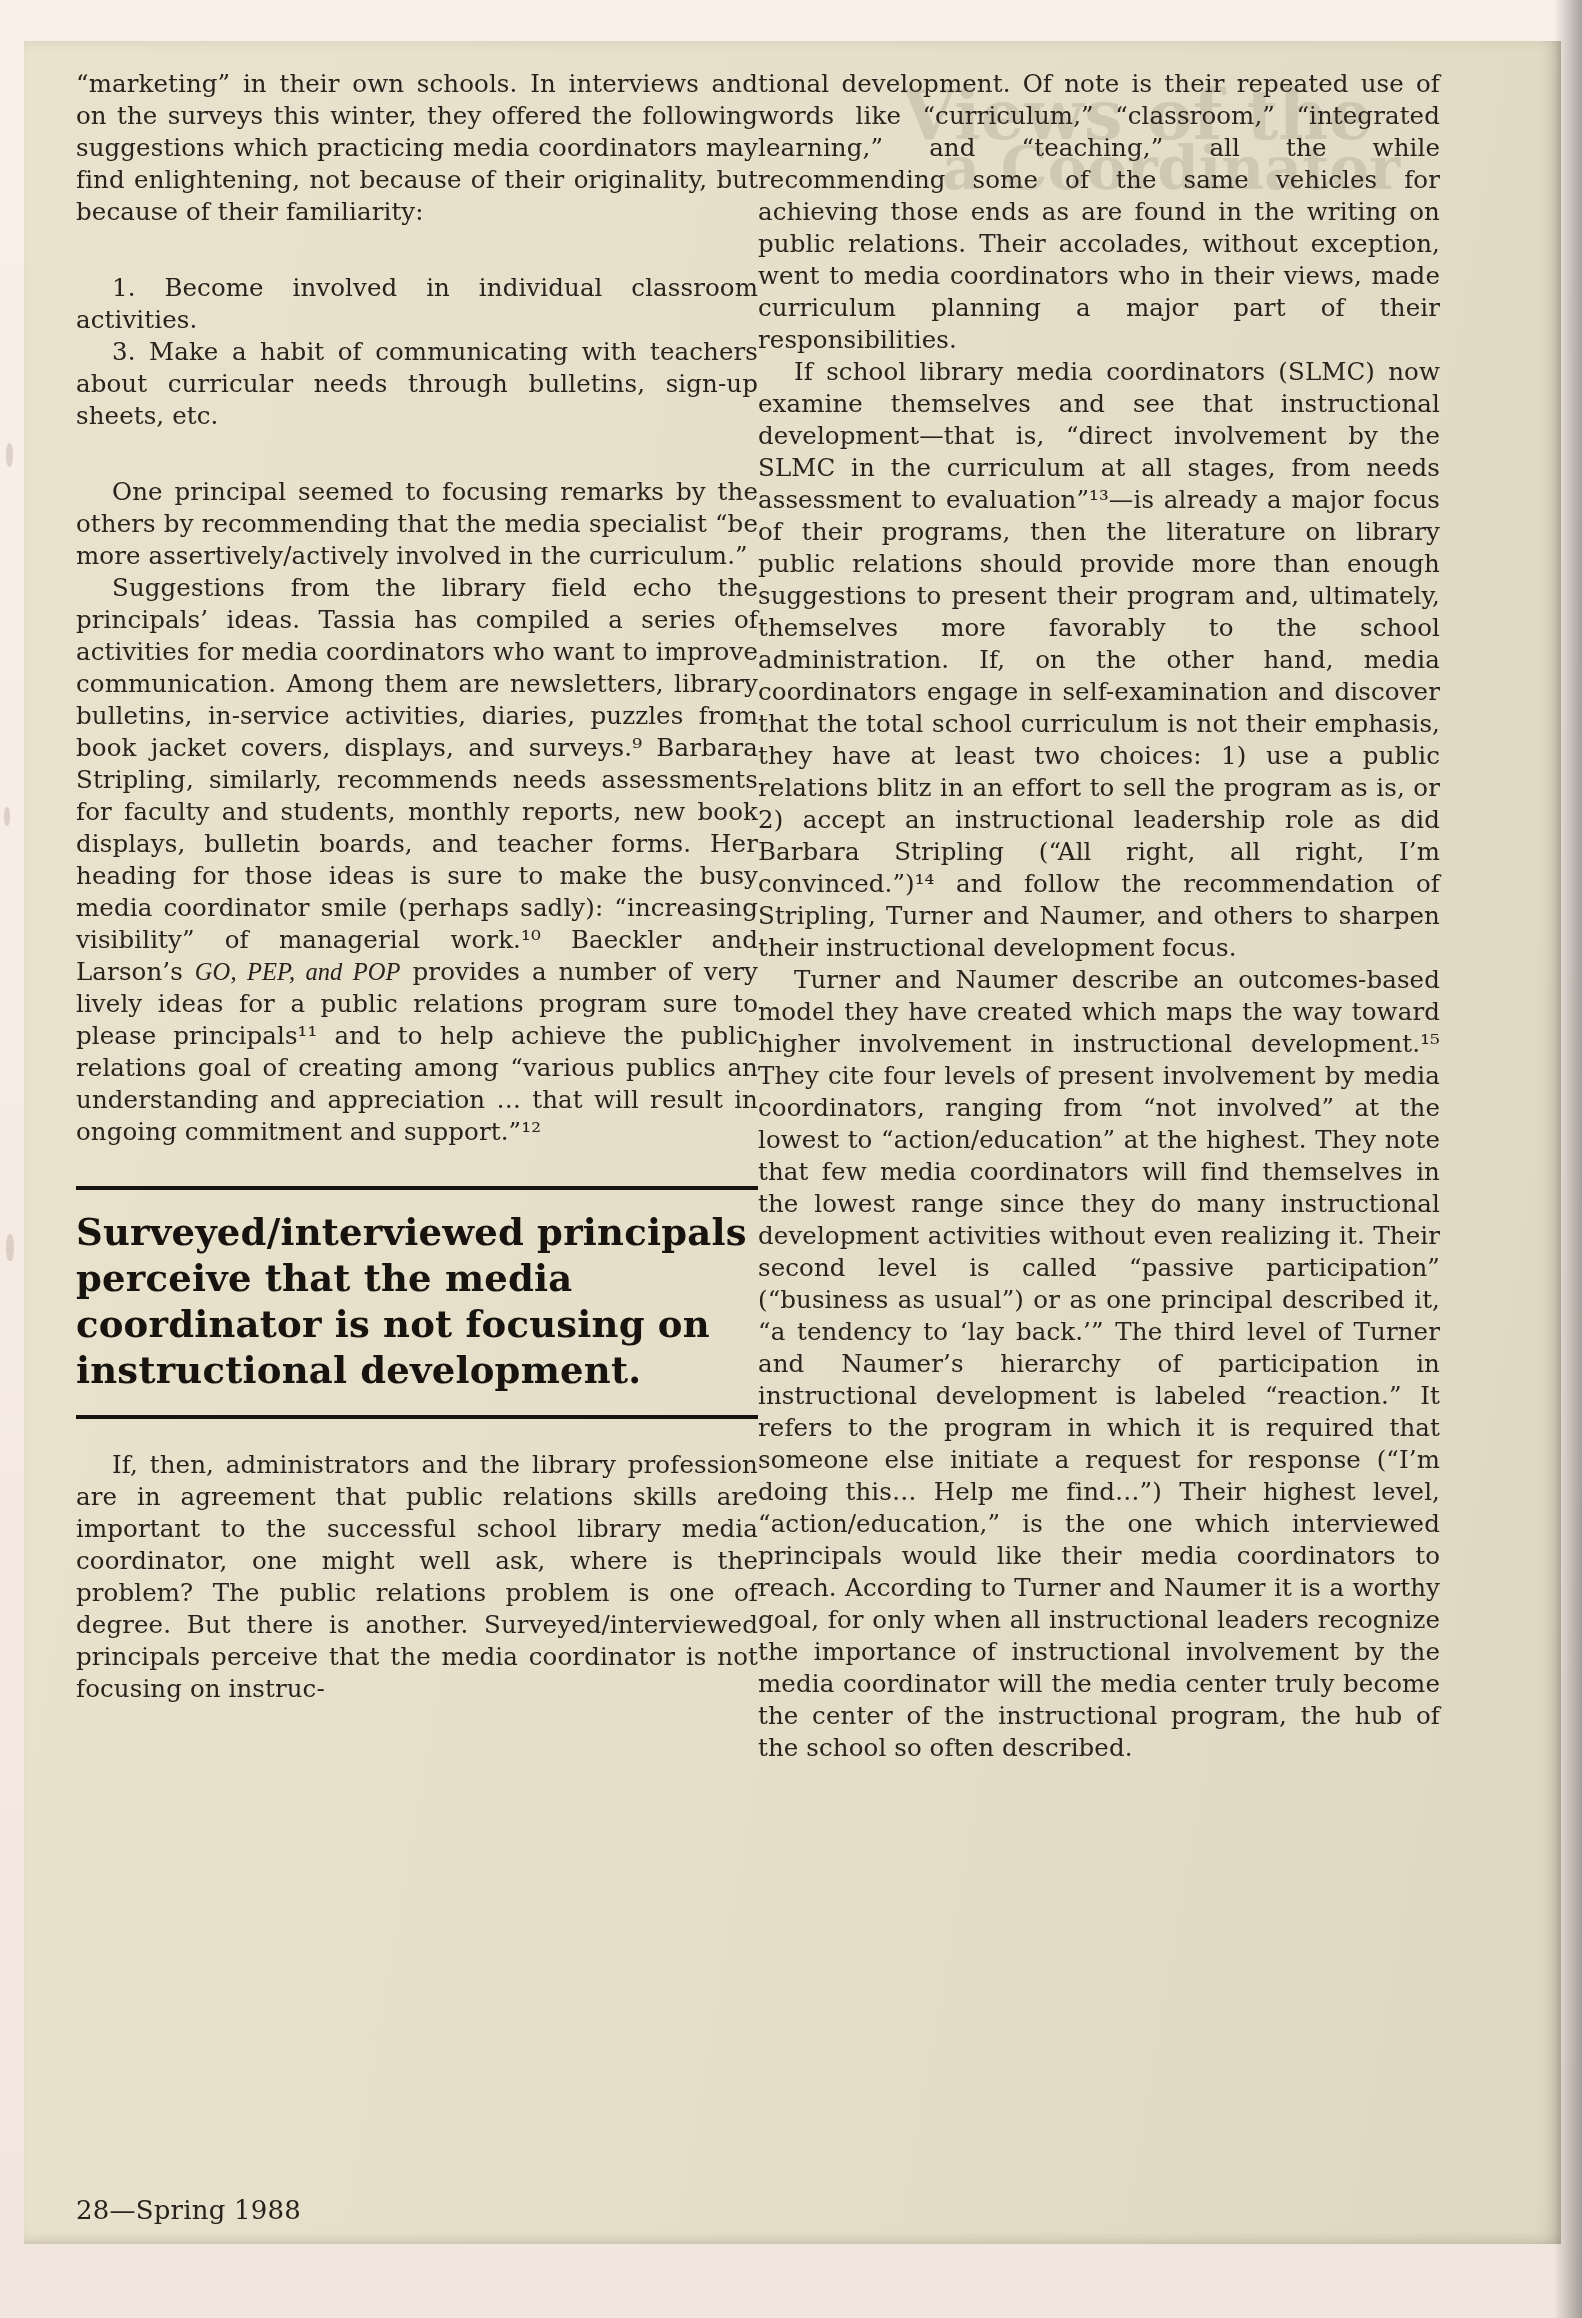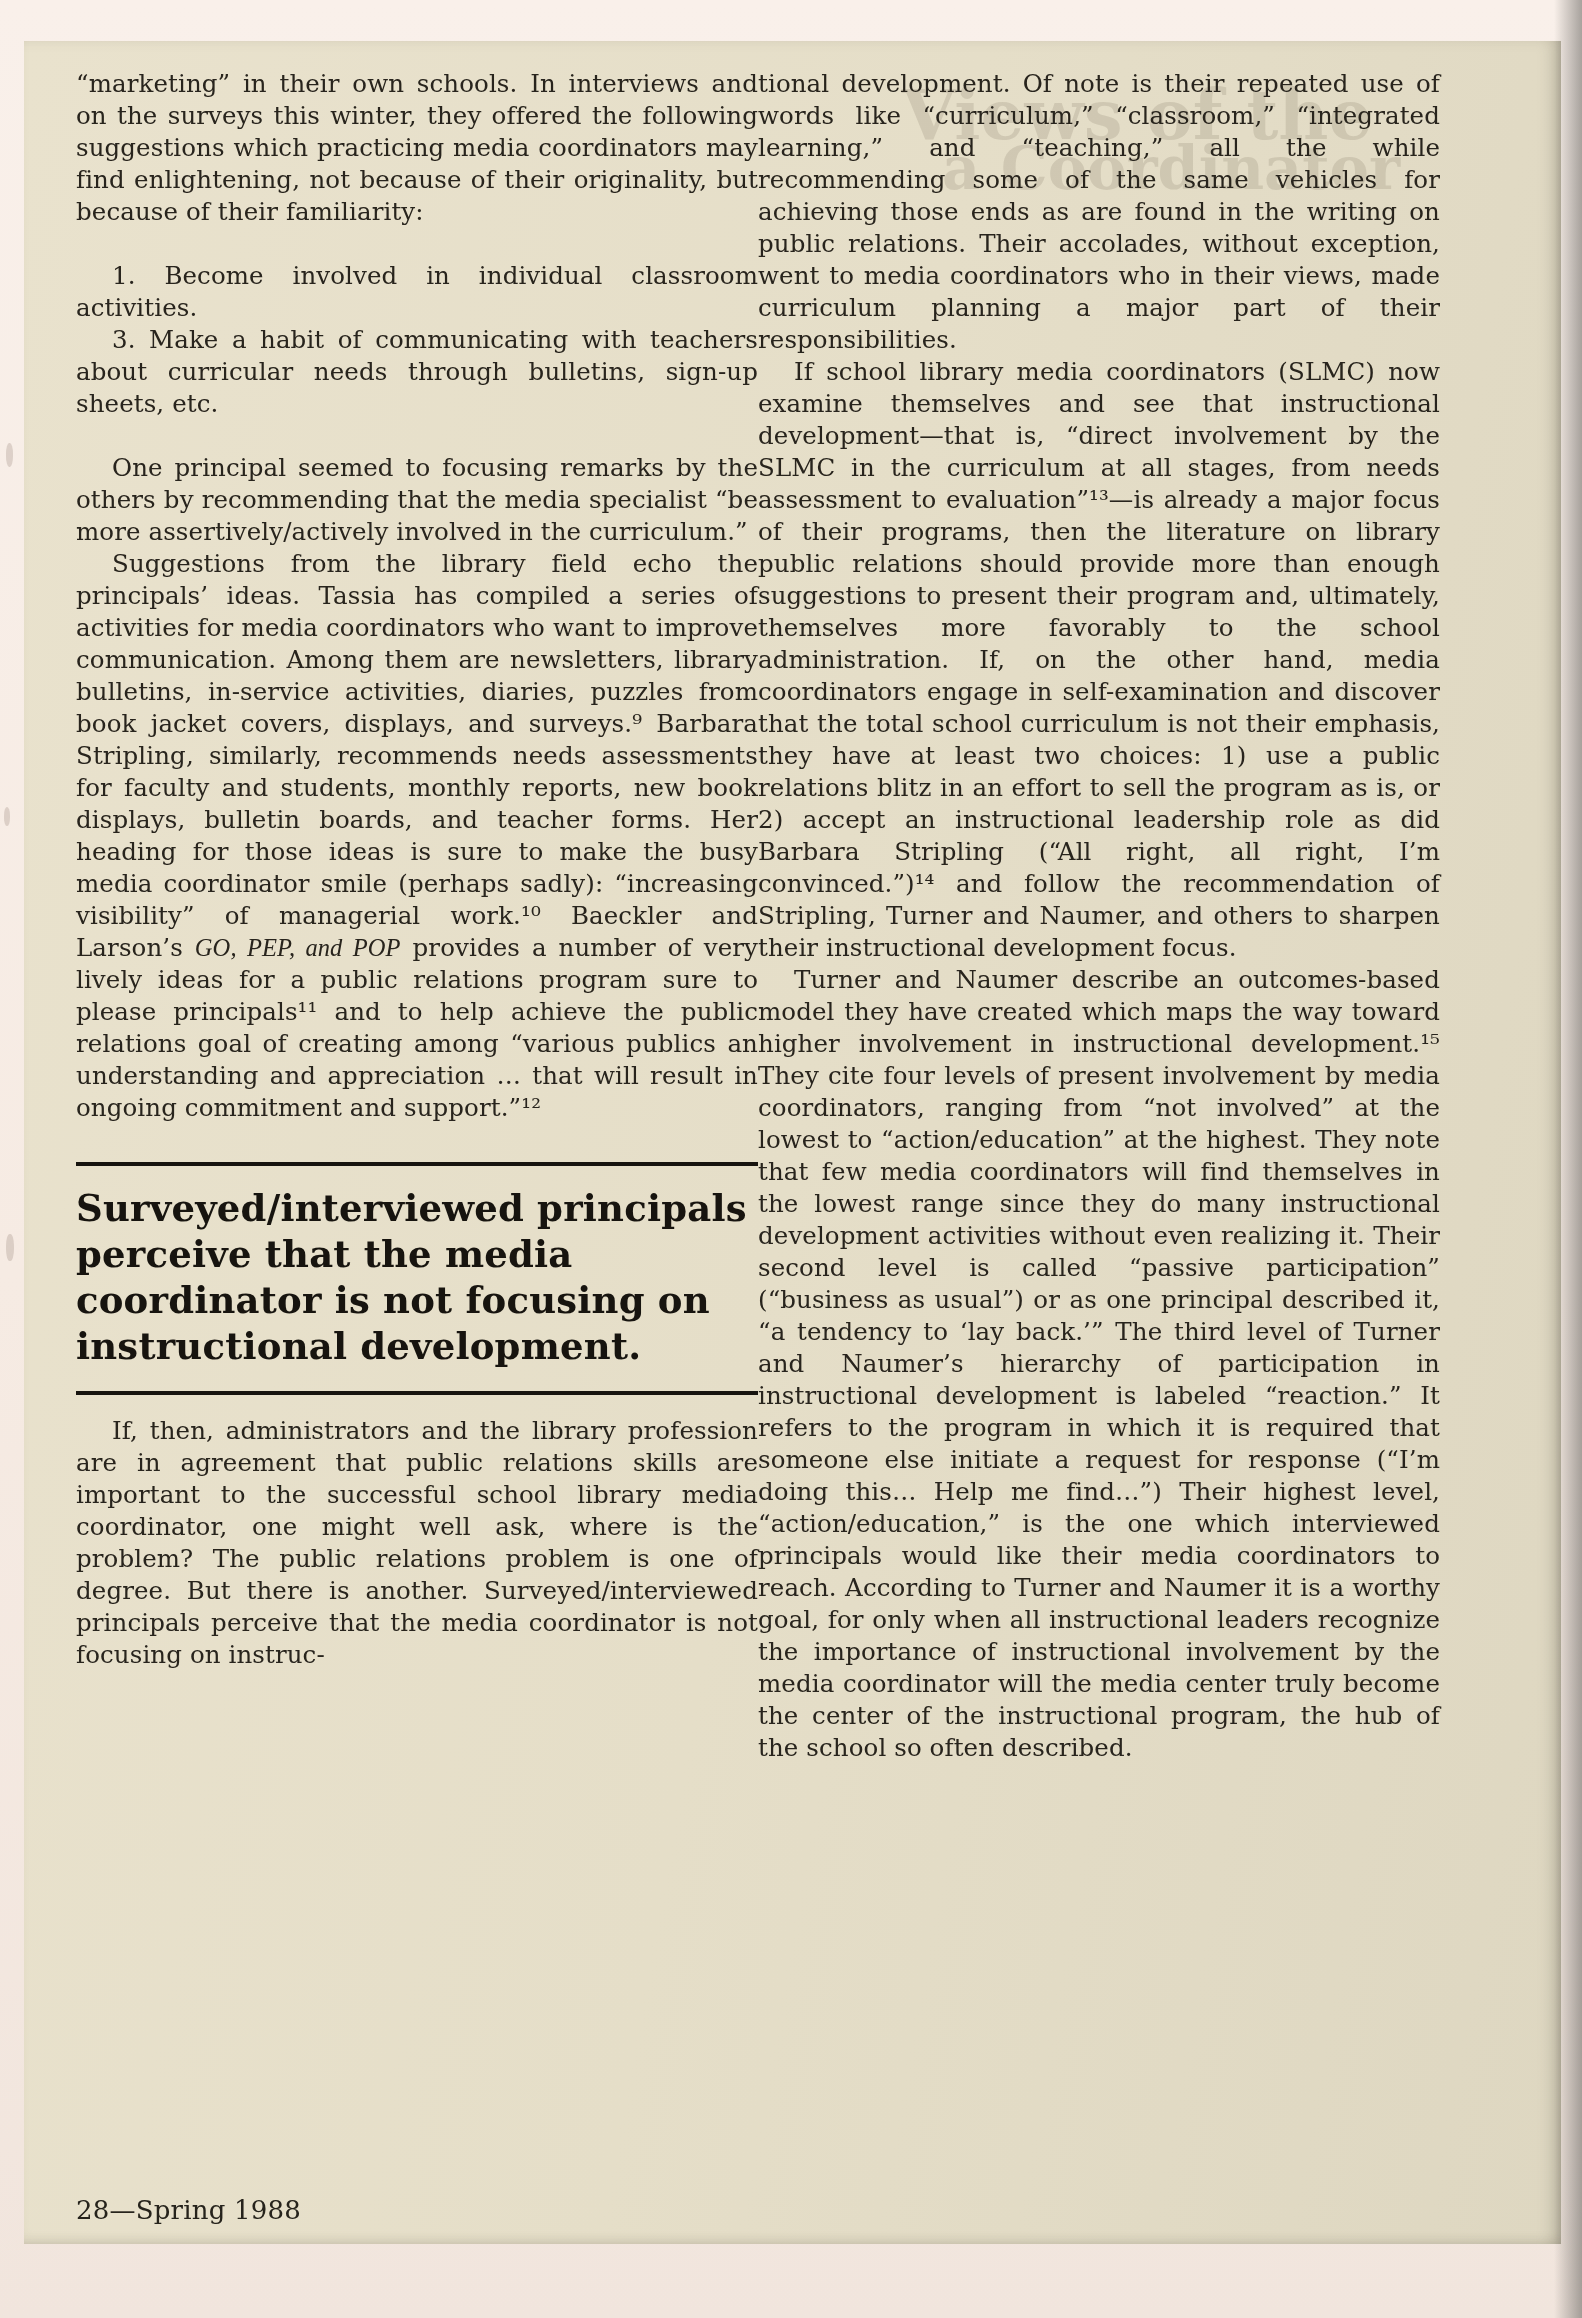--- a/index.html
+++ b/index.html
@@ -29,26 +29,26 @@
   }
   .col {
     width: 682px; flex: 0 0 682px;
     font-size: 24.5px; line-height: 32px;
     text-align: justify;
     letter-spacing: 0.1px;
     color: #28241d;
   }
   p { margin: 0; }
   p.indent { text-indent: 36px; }
-  p.space { margin-top: 32px; }
+  p.space { margin-top: 44px; }
   em { font-style: italic; font-family: Liberation Serif, serif; }
   .heading-block {
     border-top: 4.7px solid #17140f;
     border-bottom: 4.7px solid #17140f;
-    margin-top: 38px; margin-bottom: 20px;
+    margin-top: 38px; margin-bottom: 30px;
     padding: 19px 1.6px 22px 0;
   }
   .heading-block h2 {
     margin: 0;
     font-size: 37px; line-height: 46px;
     font-weight: bold;
     text-align: left;
     letter-spacing: 0.2px;
     color: #17140f;
   }

